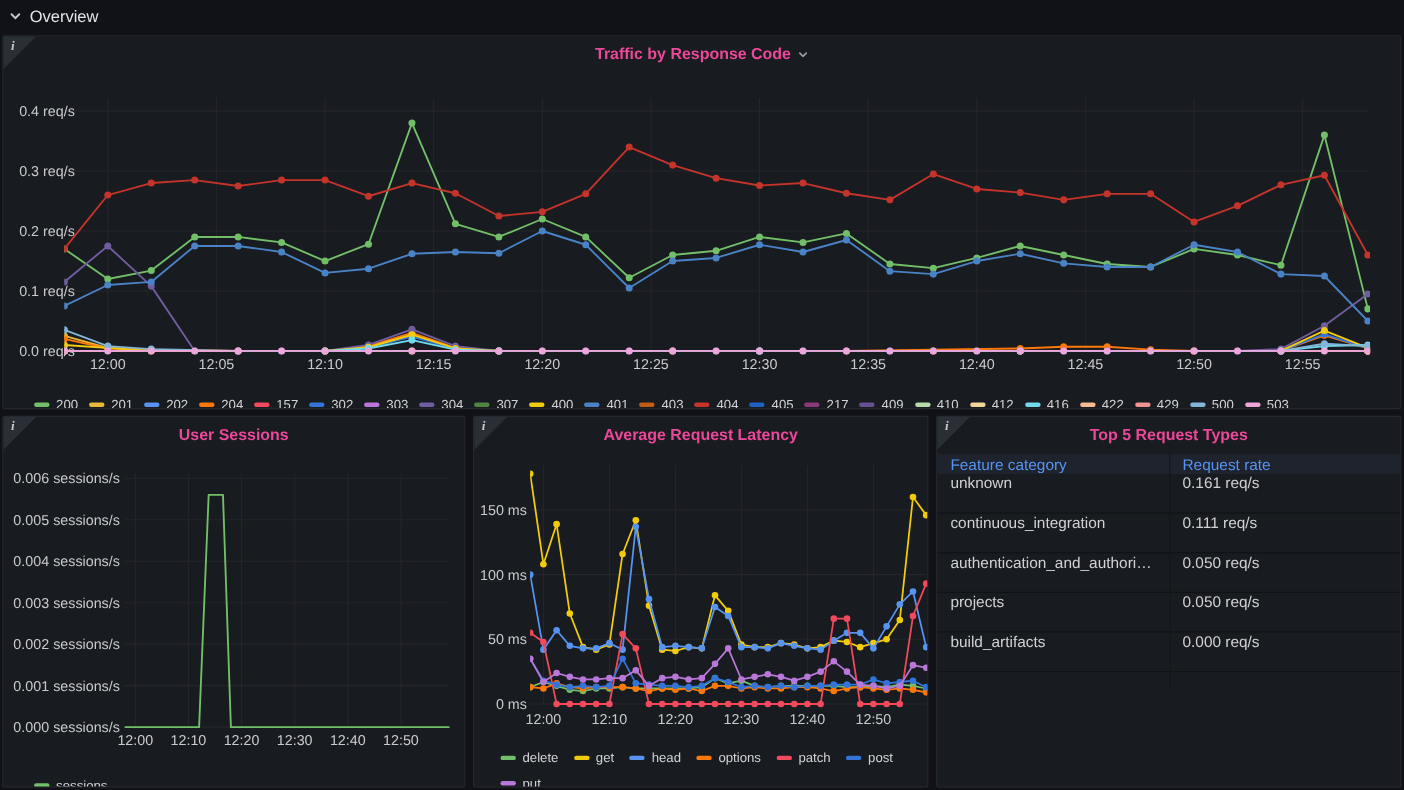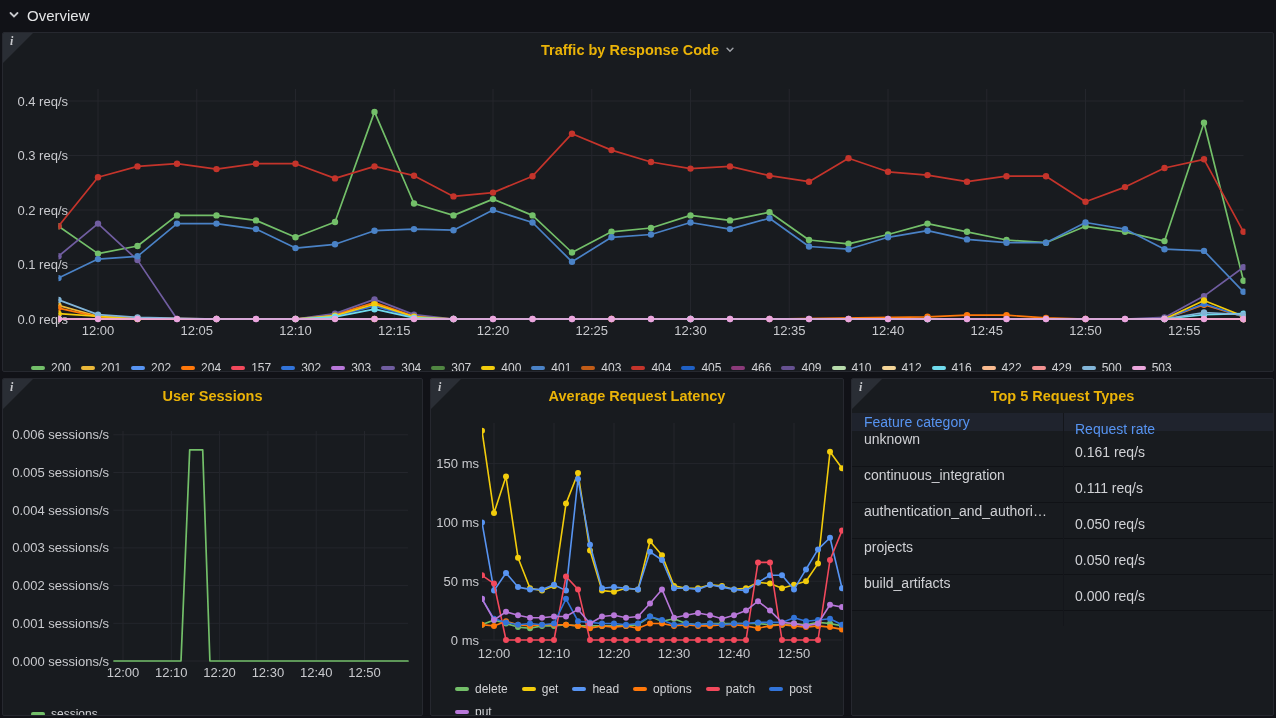--- a/index.html
+++ b/index.html
@@ -16,34 +16,34 @@
   .panel{
     position:absolute;background:#181B1F;border:1px solid #26282F;border-radius:2px;
     overflow:hidden;box-sizing:border-box;
   }
   .corner{position:absolute;top:0;left:0;width:0;height:0;
     border-top:30px solid #2A2E35;border-right:30px solid transparent;}
   .corner-i{position:absolute;top:1px;left:7px;font-size:12px;font-weight:700;font-style:italic;
     color:#C7C8CC;font-family:"Liberation Serif","DejaVu Serif",serif;line-height:14px;}
   .panel-title{
     position:absolute;top:0;left:0;right:0;height:34px;display:flex;align-items:center;
-    justify-content:center;gap:6px;font-size:14.5px;font-weight:700;color:#eab308;cursor:pointer;
+    justify-content:center;gap:6px;font-size:14.5px;font-weight:700;color:#ec4899;cursor:pointer;
   }
   svg.chart{position:absolute;left:0;display:block;}
   .legend{position:absolute;display:flex;flex-wrap:wrap;align-items:center;margin-top:16px;}
   .legend-item{display:flex;align-items:center;gap:6px;font-size:12px;color:#D2D3D6;cursor:pointer;white-space:nowrap;}
   .swatch{width:14px;height:4px;border-radius:2px;flex:0 0 auto;}
   
   .tbl{position:absolute;top:34px;left:0;right:0;}
   .tbl-header{display:flex;height:18px;background:#1F232D;align-items:center;}
   .tbl-row{display:flex;height:35px;align-items:flex-start;border-bottom:1px solid #101216;}
   .tbl-cell{box-sizing:border-box;padding-left:12px;font-size:14px;color:#D0D1D5;
     overflow:hidden;white-space:nowrap;}
   .tbl-cell.c1{width:211px;}
-  .tbl-cell.c2{flex:1;margin-top:13px;}
+  .tbl-cell.c2{flex:1;}
   .tbl-header .tbl-cell{color:#5794F2;font-weight:400;cursor:pointer;}
   .vdivider{position:absolute;width:1px;background:#14161B;}
   .chev{flex:0 0 auto;}
 </style>
 </head>
 <body>
 
 <header class="row-header">
   <svg class="chev" width="12" height="12" viewBox="0 0 12 12">
     <path d="M2.5 4 L6 7.5 L9.5 4" fill="none" stroke="#C7C8CC" stroke-width="1.8" stroke-linecap="round"></path>
@@ -429,21 +429,21 @@
       <span class="legend-item">
         <span class="swatch" style="background: rgb(196, 52, 43);"></span>
         <span>404</span>
       </span>
       <span class="legend-item">
         <span class="swatch" style="background: rgb(31, 96, 196);"></span>
         <span>405</span>
       </span>
       <span class="legend-item">
         <span class="swatch" style="background: rgb(139, 58, 121);"></span>
-        <span>466</span>
+        <span>217</span>
       </span>
       <span class="legend-item">
         <span class="swatch" style="background: rgb(102, 81, 145);"></span>
         <span>409</span>
       </span>
       <span class="legend-item">
         <span class="swatch" style="background: rgb(183, 219, 171);"></span>
         <span>410</span>
       </span>
       <span class="legend-item">

